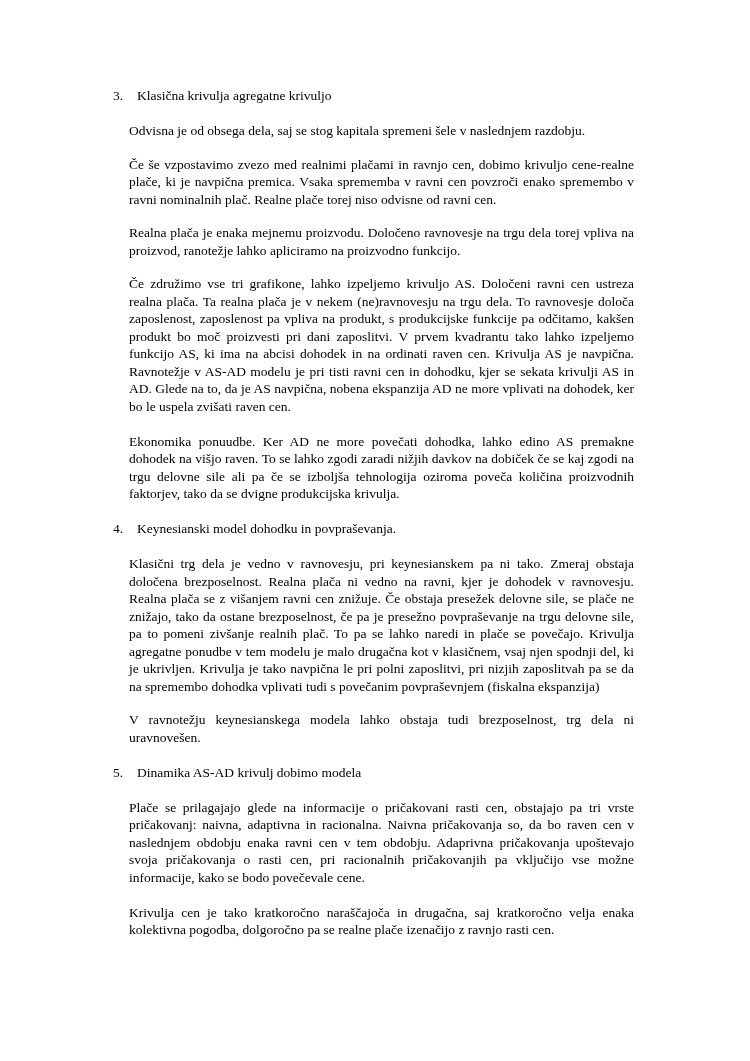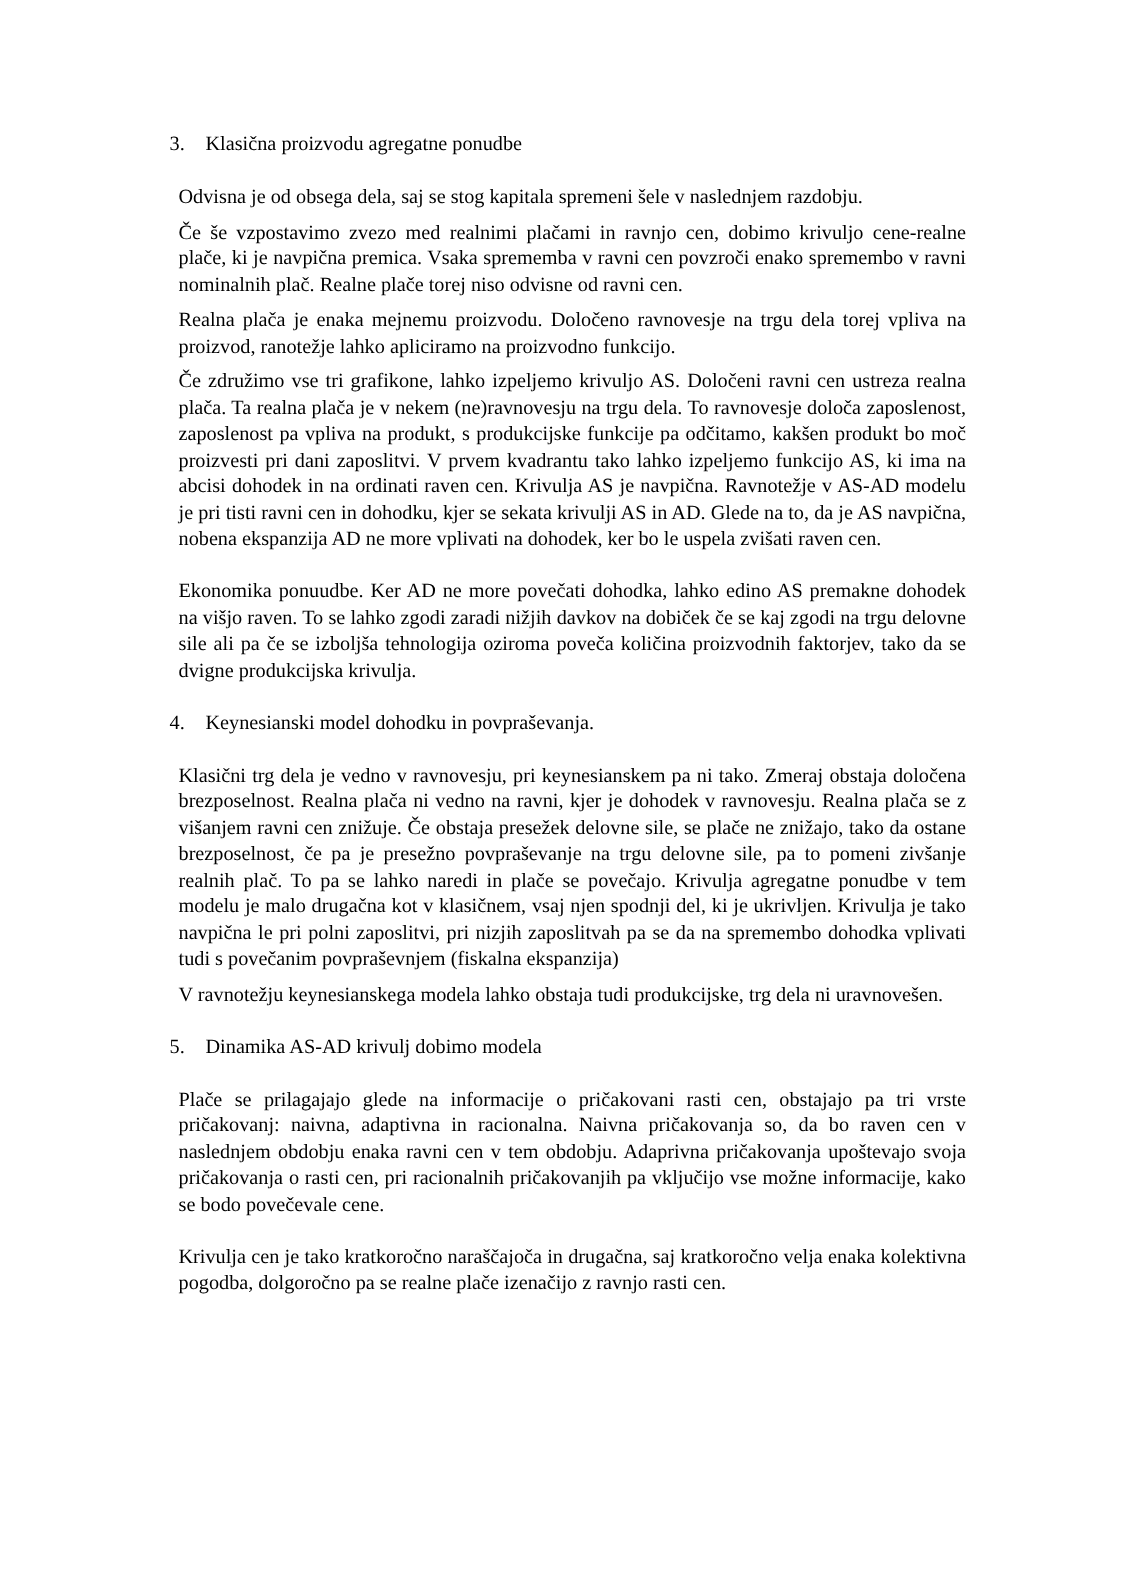--- a/index.html
+++ b/index.html
@@ -29,54 +29,54 @@
   }
   .heading {
     display: flex;
     text-align: left;
   }
   .heading .num {
     flex: 0 0 24px;
     width: 24px;
   }
   .para-group p {
-    margin: 6px;
+    margin: 16px;
     text-align: justify;
   }
 </style>
 </head>
 <body>
 
 <div class="page">
   <div class="content">
 
     <div class="block heading">
       <span class="num">3.</span>
-      <span>Klasična proizvodu agregatne ponudbe</span>
+      <span>Klasična krivulja agregatne krivuljo</span>
     </div>
 
     <div class="block para-group">
       <p>Odvisna je od obsega dela, saj se stog kapitala spremeni šele v naslednjem razdobju.</p>
       <p>Če še vzpostavimo zvezo med realnimi plačami in ravnjo cen, dobimo krivuljo cene-realne plače, ki je navpična premica. Vsaka sprememba v ravni cen povzroči enako spremembo v ravni nominalnih plač. Realne plače torej niso odvisne od ravni cen.</p>
       <p>Realna plača je enaka mejnemu proizvodu. Določeno ravnovesje na trgu dela torej vpliva na proizvod, ranotežje lahko apliciramo na proizvodno funkcijo.</p>
       <p>Če združimo vse tri grafikone, lahko izpeljemo krivuljo AS. Določeni ravni cen ustreza realna plača. Ta realna plača je v nekem (ne)ravnovesju na trgu dela. To ravnovesje določa zaposlenost, zaposlenost pa vpliva na produkt, s produkcijske funkcije pa odčitamo, kakšen produkt bo moč proizvesti pri dani zaposlitvi. V prvem kvadrantu tako lahko izpeljemo funkcijo AS, ki ima na abcisi dohodek in na ordinati raven cen. Krivulja AS je navpična. Ravnotežje v AS-AD modelu je pri tisti ravni cen in dohodku, kjer se sekata krivulji AS in AD. Glede na to, da je AS navpična, nobena ekspanzija AD ne more vplivati na dohodek, ker bo le uspela zvišati raven cen.</p>
     </div>
 
     <div class="block para-group">
       <p>Ekonomika ponuudbe. Ker AD ne more povečati dohodka, lahko edino AS premakne dohodek na višjo raven. To se lahko zgodi zaradi nižjih davkov na dobiček če se kaj zgodi na trgu delovne sile ali pa če se izboljša tehnologija oziroma poveča količina proizvodnih faktorjev, tako da se dvigne produkcijska krivulja.</p>
     </div>
 
     <div class="block heading">
       <span class="num">4.</span>
       <span>Keynesianski model dohodku in povpraševanja.</span>
     </div>
 
     <div class="block para-group">
       <p>Klasični trg dela je vedno v ravnovesju, pri keynesianskem pa ni tako. Zmeraj obstaja določena brezposelnost. Realna plača ni vedno na ravni, kjer je dohodek v ravnovesju. Realna plača se z višanjem ravni cen znižuje. Če obstaja presežek delovne sile, se plače ne znižajo, tako da ostane brezposelnost, če pa je presežno povpraševanje na trgu delovne sile, pa to pomeni zivšanje realnih plač. To pa se lahko naredi in plače se povečajo. Krivulja agregatne ponudbe v tem modelu je malo drugačna kot v klasičnem, vsaj njen spodnji del, ki je ukrivljen. Krivulja je tako navpična le pri polni zaposlitvi, pri nizjih zaposlitvah pa se da na spremembo dohodka vplivati tudi s povečanim povpraševnjem (fiskalna ekspanzija)</p>
-      <p>V ravnotežju keynesianskega modela lahko obstaja tudi produkcijske, trg dela ni uravnovešen.</p>
+      <p>V ravnotežju keynesianskega modela lahko obstaja tudi brezposelnost, trg dela ni uravnovešen.</p>
     </div>
 
     <div class="block heading">
       <span class="num">5.</span>
       <span>Dinamika AS-AD krivulj dobimo modela</span>
     </div>
 
 
     <div class="block para-group">
       <p>Plače se prilagajajo glede na informacije o pričakovani rasti cen, obstajajo pa tri vrste pričakovanj: naivna, adaptivna in racionalna. Naivna pričakovanja so, da bo raven cen v naslednjem obdobju enaka ravni cen v tem obdobju. Adaprivna pričakovanja upoštevajo svoja pričakovanja o rasti cen, pri racionalnih pričakovanjih pa vključijo vse možne informacije, kako se bodo povečevale cene.</p>

